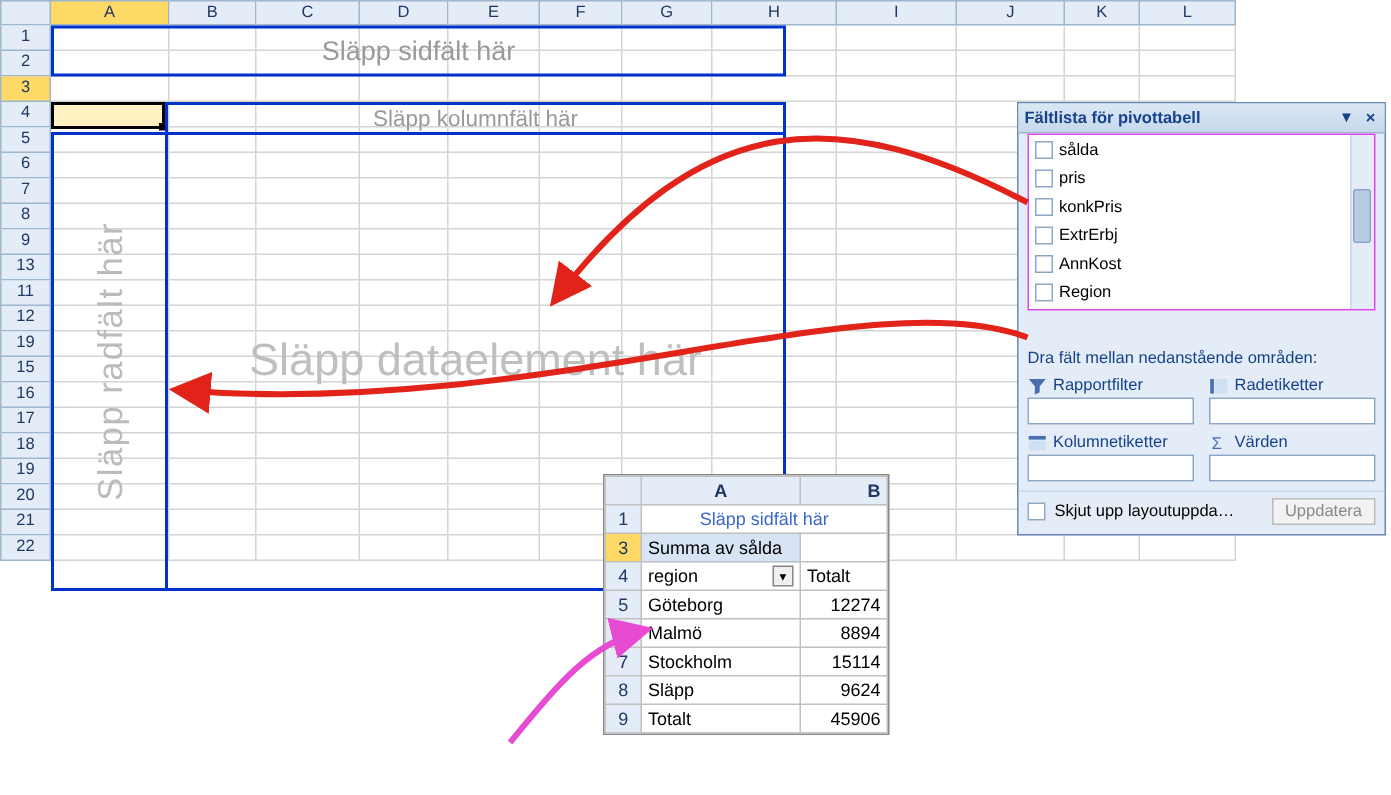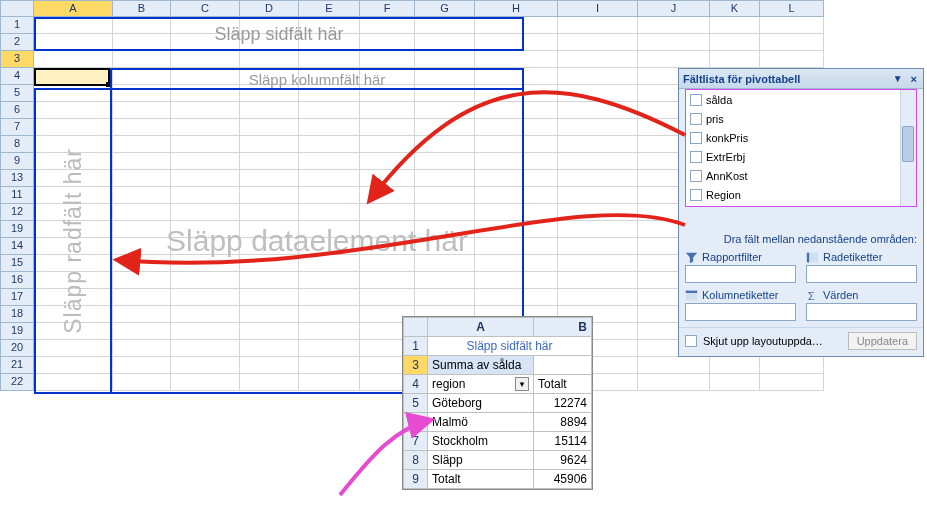--- a/index.html
+++ b/index.html
@@ -36,21 +36,21 @@
   .fp-title .tri { color:#15428b; font-size:10px; margin-right:6px; cursor:pointer; }
   .fp-title .x { color:#15428b; font-weight:bold; cursor:pointer; padding:0 2px; }
   .fp-sub { display:flex; align-items:center; padding:4px 6px 6px 6px; color:#15428b; }
   .fp-sub .spacer { flex:1; }
   .fp-layoutbtn { width:30px; height:22px; background:#fff; border:1px solid #8ba6c7; display:flex; align-items:center; justify-content:center; gap:1px; }
   .fp-fields { margin:0 6px 24px 6px; background:#fff; border:1px solid #d946ef; height:118px; position:relative; overflow:hidden; }
   .fp-fields .scroll { position:absolute; right:0; top:0; width:16px; height:100%; background:#e4ecf7; border-left:1px solid #c7d6e9; }
   .fp-fields .sb-thumb { position:absolute; right:2px; top:36px; width:12px; height:36px; background:#b8cce4; border:1px solid #8ba6c7; border-radius:2px; }
   .fp-field { display:flex; align-items:center; height:19px; padding-left:4px; gap:4px; }
   .fp-field .cb { width:12px; height:12px; border:1px solid #8ba6c7; background:#fff; }
-  .fp-areas-lbl { padding:2px 6px; color:#15428b;text-align:right; }
+  .fp-areas-lbl { padding:2px 6px; color:#15428b; }
   .fp-areas { display:grid; grid-template-columns:1fr 1fr; gap:4px 10px; padding:2px 6px 6px 6px; }
   .fp-area { }
   .fp-area-h { display:flex; align-items:center; gap:4px; color:#15428b; height:16px; }
   .fp-area-h svg { width:13px; height:13px; }
   .fp-area-d { height:18px; background:#fff; border:1px solid #8ba6c7; }
   .fp-foot { display:flex; align-items:center; gap:6px; padding:4px 6px 6px 6px; border-top:1px solid #c7d6e9; }
   .fp-foot .cb { width:12px; height:12px; border:1px solid #8ba6c7; background:#fff; }
   .fp-foot .spacer { flex:1; }
   .fp-foot button { font-size:11px; padding:2px 8px; color:#888; background:#f2f2f2; border:1px solid #bbb; }
 
@@ -267,35 +267,20 @@
         <div class="cell" style="width: 55px;"></div>
         <div class="cell" style="width: 60px;"></div>
         <div class="cell" style="width: 83px;"></div>
         <div class="cell" style="width: 80px;"></div>
         <div class="cell" style="width: 72px;"></div>
         <div class="cell" style="width: 50px;"></div>
         <div class="cell" style="width: 64px;"></div>
       </div>
       <div class="row">
         <div class="rowhdr">19</div>
-        <div class="cell" style="width: 79px;"></div>
-        <div class="cell" style="width: 58px;"></div>
-        <div class="cell" style="width: 69px;"></div>
-        <div class="cell" style="width: 59px;"></div>
-        <div class="cell" style="width: 61px;"></div>
-        <div class="cell" style="width: 55px;"></div>
-        <div class="cell" style="width: 60px;"></div>
-        <div class="cell" style="width: 83px;"></div>
-        <div class="cell" style="width: 80px;"></div>
-        <div class="cell" style="width: 72px;"></div>
-        <div class="cell" style="width: 50px;"></div>
-        <div class="cell" style="width: 64px;"></div>
-      </div>
-      <div class="row">
-        <div class="rowhdr">14</div>
         <div class="cell" style="width: 79px;"></div>
         <div class="cell" style="width: 58px;"></div>
         <div class="cell" style="width: 69px;"></div>
         <div class="cell" style="width: 59px;"></div>
         <div class="cell" style="width: 61px;"></div>
         <div class="cell" style="width: 55px;"></div>
         <div class="cell" style="width: 60px;"></div>
         <div class="cell" style="width: 83px;"></div>
         <div class="cell" style="width: 80px;"></div>
         <div class="cell" style="width: 72px;"></div>

